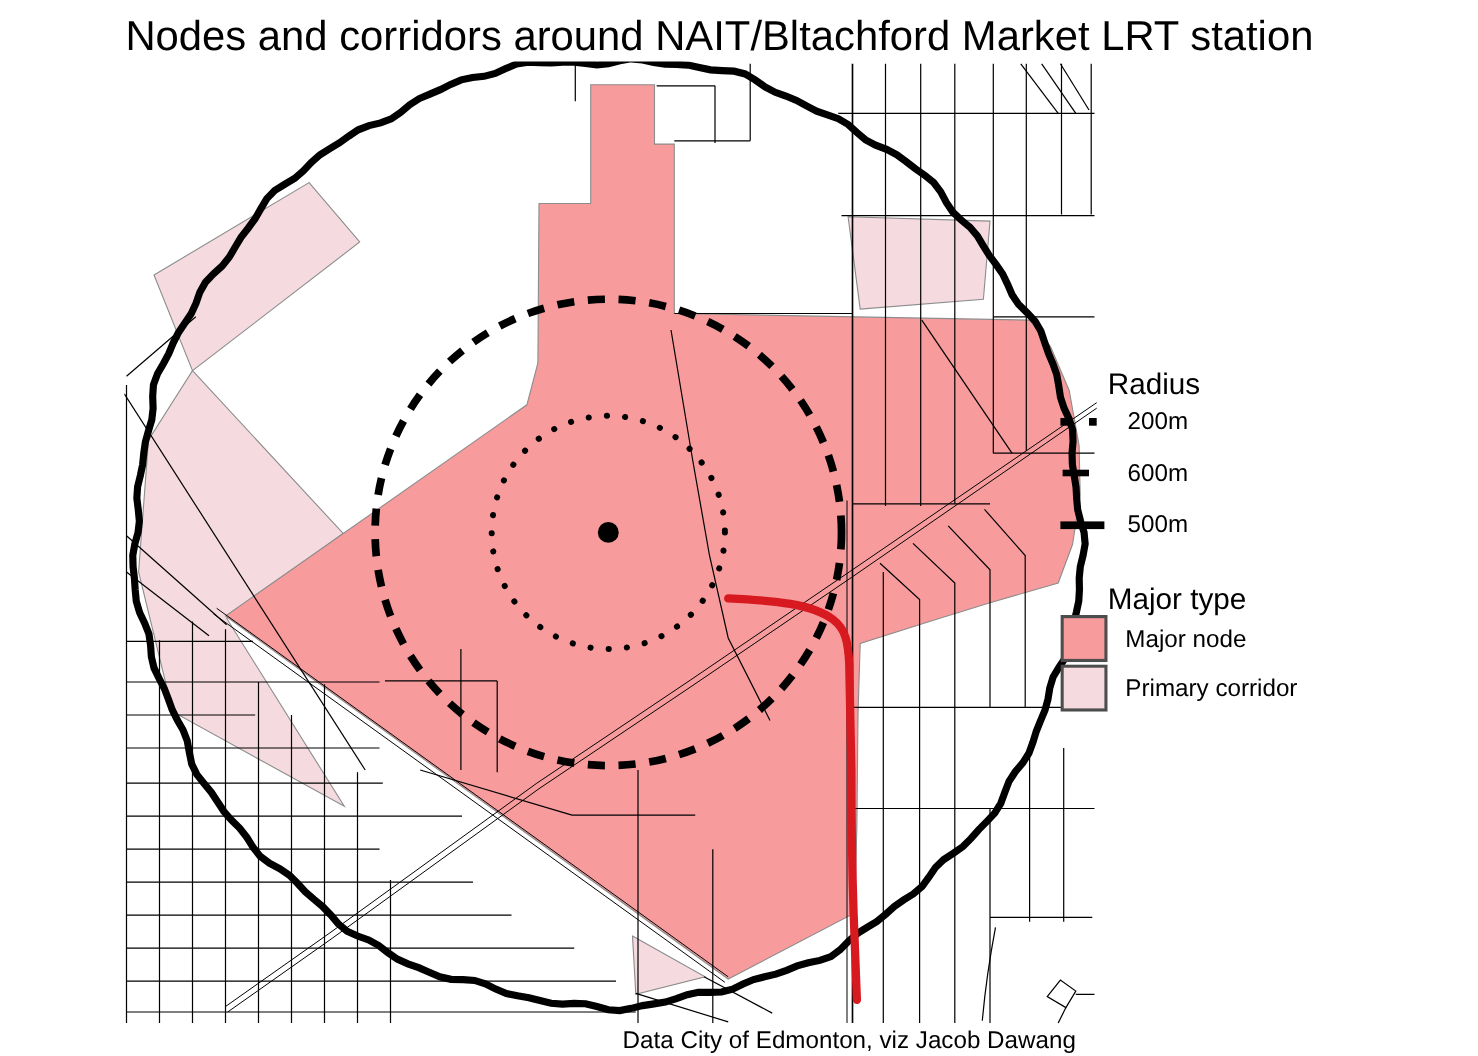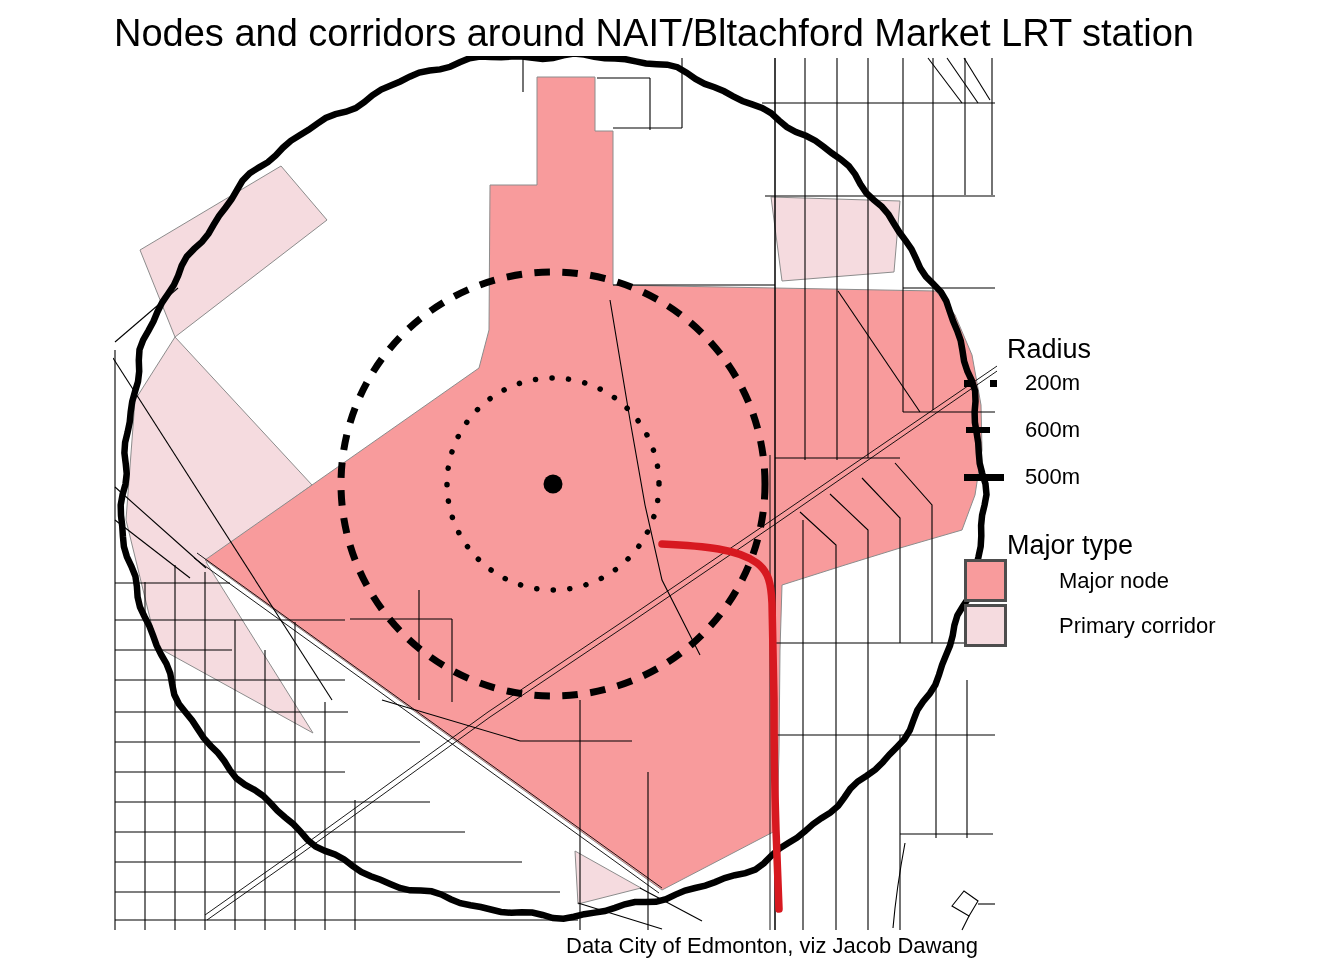--- a/index.html
+++ b/index.html
@@ -10,21 +10,21 @@
   .caption{position:absolute;left:566px;top:933px;font-size:22px;white-space:nowrap;text-align:center;}
   #map-svg{position:absolute;left:0;top:0;}
   .legend-title{position:absolute;left:1007px;font-size:27px;white-space:nowrap;margin-top:16px;}
   .legend-row{position:absolute;left:964px;display:flex;align-items:center;}
   .key-box{width:52px;display:flex;align-items:center;margin-right:9px;flex:0 0 52px;}
   .key-dot{width:7px;height:7px;background:#000;display:inline-block;}
   .key-dot+.key-dot{margin-left:19px;}
   .key-dash{width:24px;height:6px;background:#000;display:inline-block;margin-left:2px;}
   .key-solid{width:40px;height:7px;background:#000;display:inline-block;}
   .legend-label{font-size:22px;white-space:nowrap;}
-  .swatch-row{height:43px;gap:36px;}
+  .swatch-row{height:43px;}
   .swatch-row .legend-label{margin-left:16px;}
 </style>
 </head>
 <body>
 
 <div class="page-title">Nodes and corridors around NAIT/Bltachford Market LRT station</div>
 
 <svg id="map-svg" width="1344" height="960" viewBox="0 0 1344 960">
   <defs>
     <clipPath id="mapclip">

